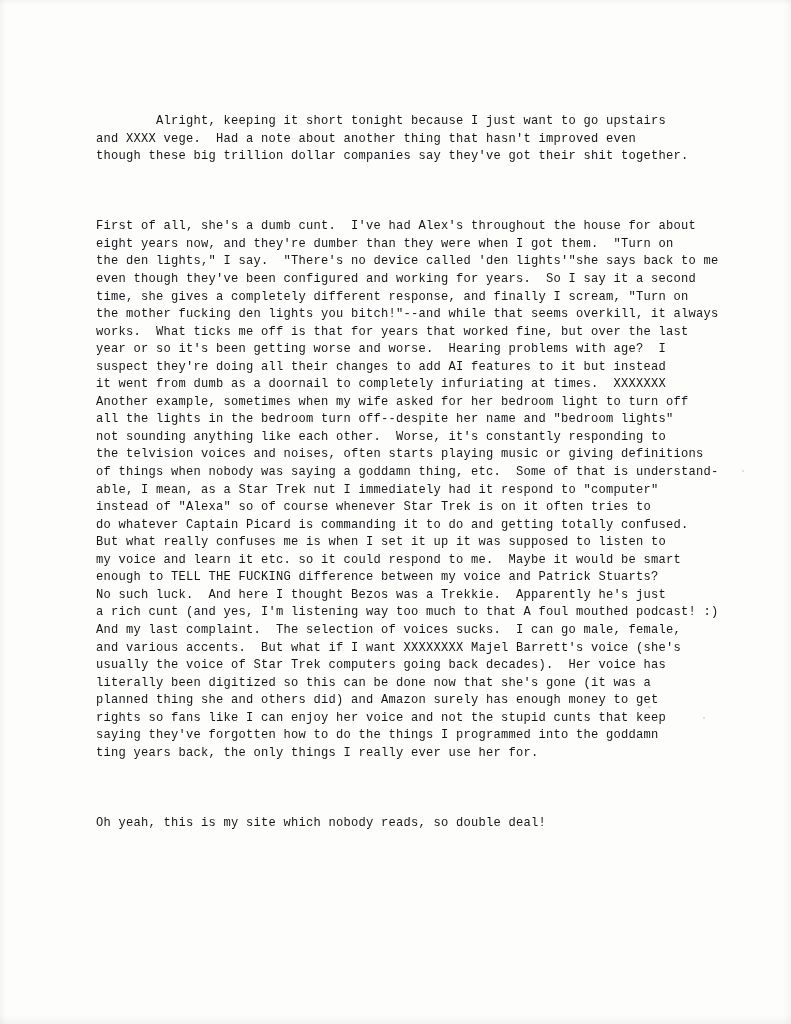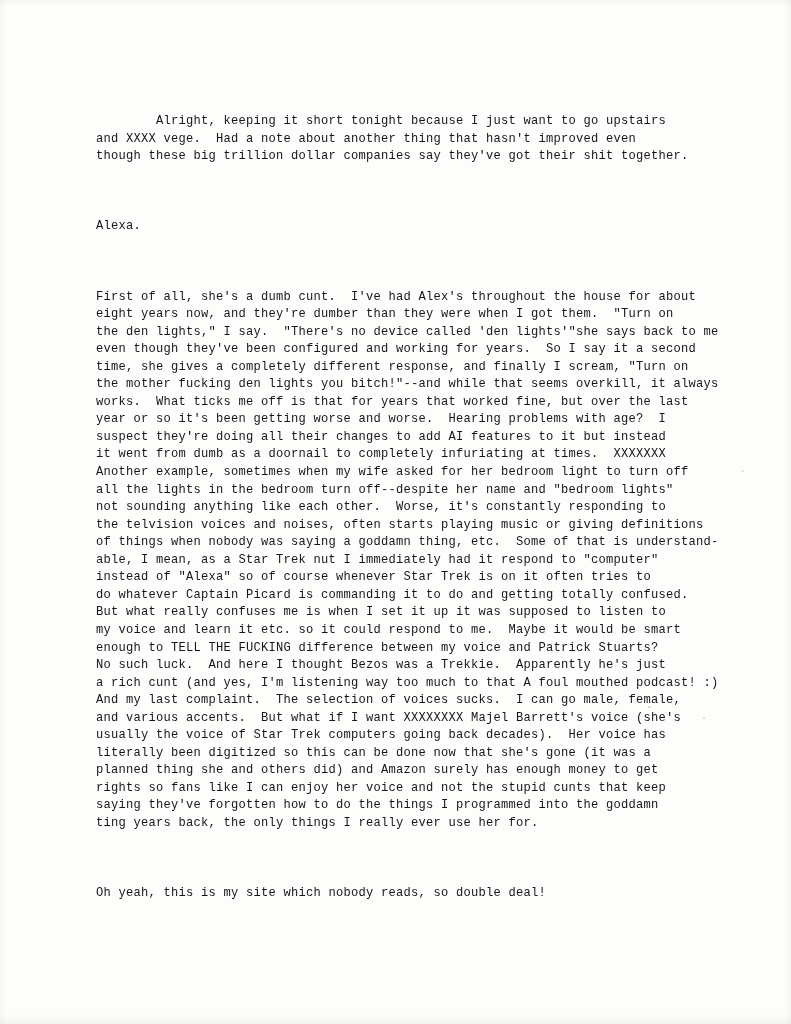--- a/index.html
+++ b/index.html
@@ -59,21 +59,20 @@
 </style>
 </head>
 <body>
 
 <div class="page">
 
   <div class="typed">
     <p class="para">        Alright, keeping it short tonight because I just want to go upstairs
 and XXXX vege.  Had a note about another thing that hasn't improved even
 though these big trillion dollar companies say they've got their shit together.</p>
-    <p class="para">Alexa.</p>
     <p class="para">First of all, she's a dumb cunt.  I've had Alex's throughout the house for about
 eight years now, and they're dumber than they were when I got them.  "Turn on
 the den lights," I say.  "There's no device called 'den lights'"she says back to me
 even though they've been configured and working for years.  So I say it a second
 time, she gives a completely different response, and finally I scream, "Turn on
 the mother fucking den lights you bitch!"--and while that seems overkill, it always
 works.  What ticks me off is that for years that worked fine, but over the last
 year or so it's been getting worse and worse.  Hearing problems with age?  I
 suspect they're doing all their changes to add AI features to it but instead
 it went from dumb as a doornail to completely infuriating at times.  XXXXXXX

